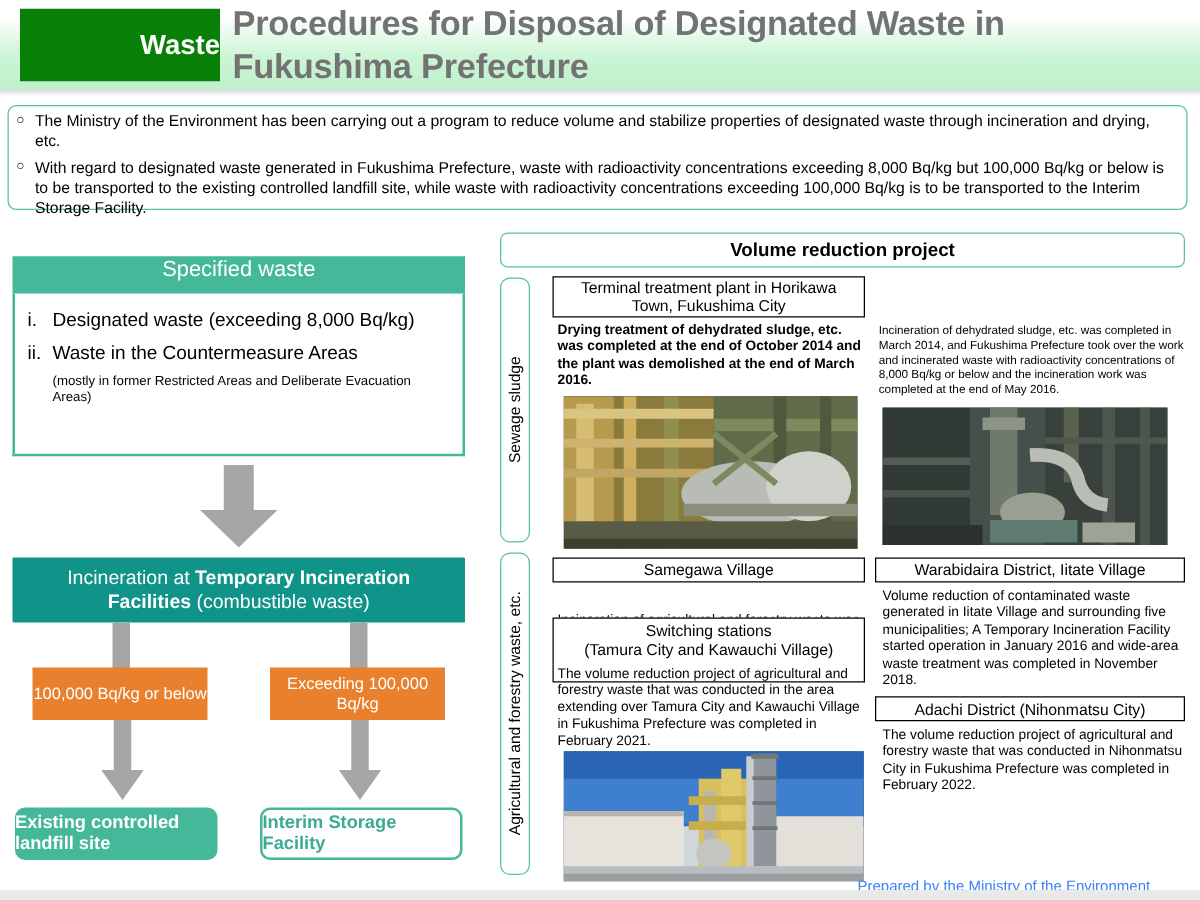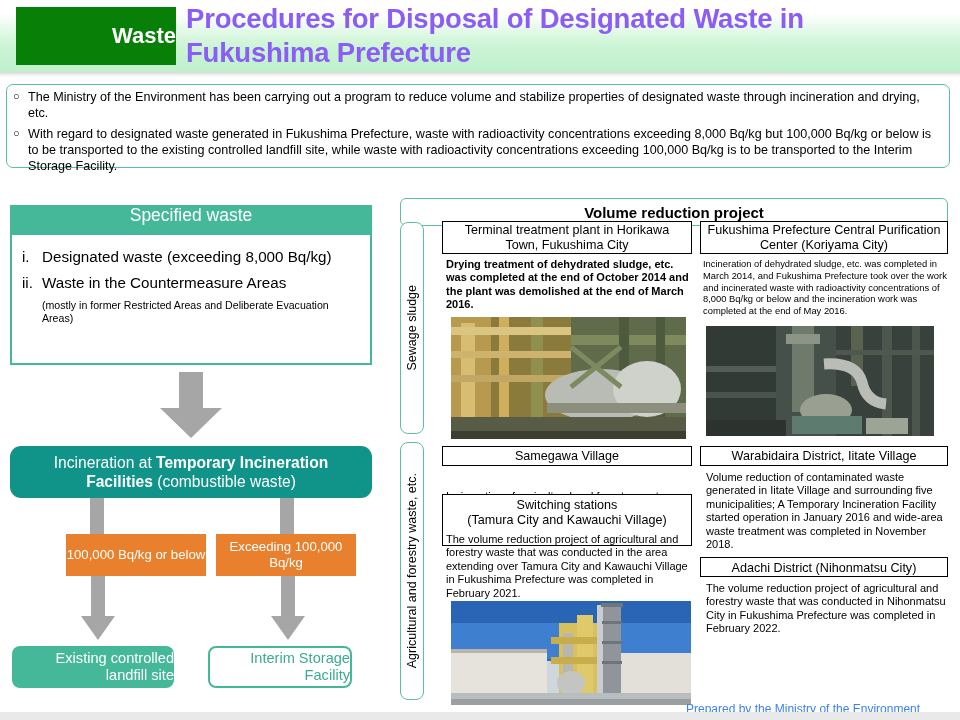--- a/index.html
+++ b/index.html
@@ -45,21 +45,21 @@
     font-weight: bold;
   }
   .header-title {
     position: absolute;
     left: 186px; top: 2px;
     width: 760px;
     font-size: 27.5px;
     font-weight: bold;
     line-height: 1.22;
     letter-spacing: -0.2px;
-    color: #8b5cf6;
+    color: #737373;
   }
 
   
   .intro-box {
     position: absolute;
     left: 6px; top: 84px;
     width: 944px; height: 84px;
     border: 1px solid #5bbfa5;
     border-radius: 7px;
     box-sizing: border-box;
@@ -119,21 +119,21 @@
   .arrow {
     position: absolute;
   }
   .arrow svg { display: block; }
 
   .incin-box {
     position: absolute;
     left: 10px; top: 446px;
     width: 362px; height: 52px;
     background: #109388;
-    border-radius: 11px;
+    border-radius: 1px;
     color: #ffffff;
     font-size: 15.6px;
     line-height: 1.25;
     display: flex;
     align-items: center;
     justify-content: center;
     text-align: center;
     padding: 0 10px;
     box-sizing: border-box;
   }
@@ -144,63 +144,62 @@
     height: 42px;
     background: #e8802d;
     color: #ffffff;
     font-size: 13.2px;
     line-height: 1.22;
     display: flex;
     align-items: center;
     justify-content: center;
     text-align: center;
   }
-  .orange-left { left: 26px; top: 534px; width: 140px; margin-left: 40px; }
+  .orange-left { left: 26px; top: 534px; width: 140px; }
   .orange-right { left: 216px; top: 534px; width: 140px; }
 
   .result-box {
     position: absolute;
     height: 42px;
     border-radius: 8px;
     font-size: 14.6px;
-    font-weight: normal;
+    font-weight: bold;
     line-height: 1.2;
     display: flex;
     align-items: center;
     justify-content: center;
-    text-align: right;
+    text-align: left;
     box-sizing: border-box;
   }
   .result-filled {
     left: 12px; top: 646px; width: 162px;
     background: #45b89a;
     color: #ffffff;
   }
   .result-outline {
-    left: 208px; top: 646px; width: 144px;
+    left: 208px; top: 646px; width: 162px;
     background: #ffffff;
     border: 2px solid #45b89a;
     color: #3bab92;
   }
 
   
   .vr-header {
     position: absolute;
     left: 400px; top: 186px;
     width: 548px; height: 28px;
     border: 1px solid #5bbfa5;
     border-radius: 6px;
     box-sizing: border-box;
     background: #ffffff;
     display: flex;
     align-items: center;
     justify-content: center;
     font-size: 15px;
     font-weight: bold;
-    margin-top: 12px;
   }
 
   .side-label {
     position: absolute;
     border: 1px solid #5bbfa5;
     border-radius: 8px;
     box-sizing: border-box;
     background: #ffffff;
     display: flex;
     align-items: center;
@@ -373,23 +372,20 @@
       <rect x="205" y="0" width="9" height="122" fill="#4e5a3d"></rect>
       <ellipse cx="150" cy="78" rx="56" ry="26" fill="#b9bcb4"></ellipse>
       <ellipse cx="196" cy="72" rx="34" ry="28" fill="#cfd2cb"></ellipse>
       <rect x="96" y="86" width="139" height="10" fill="#8d8f7e"></rect>
       <rect x="0" y="100" width="235" height="22" fill="#585c47"></rect>
       <rect x="0" y="114" width="235" height="8" fill="#3b3f30"></rect>
       <path d="M120 30 L170 70 M170 30 L120 70" stroke="#7d8a60" stroke-width="5" fill="none"></path>
     </svg>
   </div>
 
-  <div class="title-box" style="left:700px; top:221px; width:248px; height:33px;">
-    <span>Fukushima Prefecture Central Purification Center (Koriyama City)</span>
-  </div>
   <div class="body-text small" style="left:703px; top:258px; width:246px;">Incineration of dehydrated sludge, etc. was completed in March 2014, and Fukushima Prefecture took over the work and incinerated waste with radioactivity concentrations of 8,000 Bq/kg or below and the incineration work was completed at the end of May 2016.</div>
   <div class="photo" style="left:706px; top:326px; width:228px; height:110px;">
     <svg width="228" height="110" viewBox="0 0 228 110">
       <rect width="228" height="110" fill="#3c4440"></rect>
       <rect x="0" y="0" width="70" height="110" fill="#323a36"></rect>
       <rect x="70" y="0" width="60" height="110" fill="#46504a"></rect>
       <rect x="130" y="0" width="98" height="110" fill="#39413d"></rect>
       <rect x="86" y="0" width="22" height="86" fill="#6f7a6d"></rect>
       <rect x="80" y="8" width="34" height="10" fill="#8b9487"></rect>
       <rect x="145" y="0" width="12" height="60" fill="#58624f"></rect>

